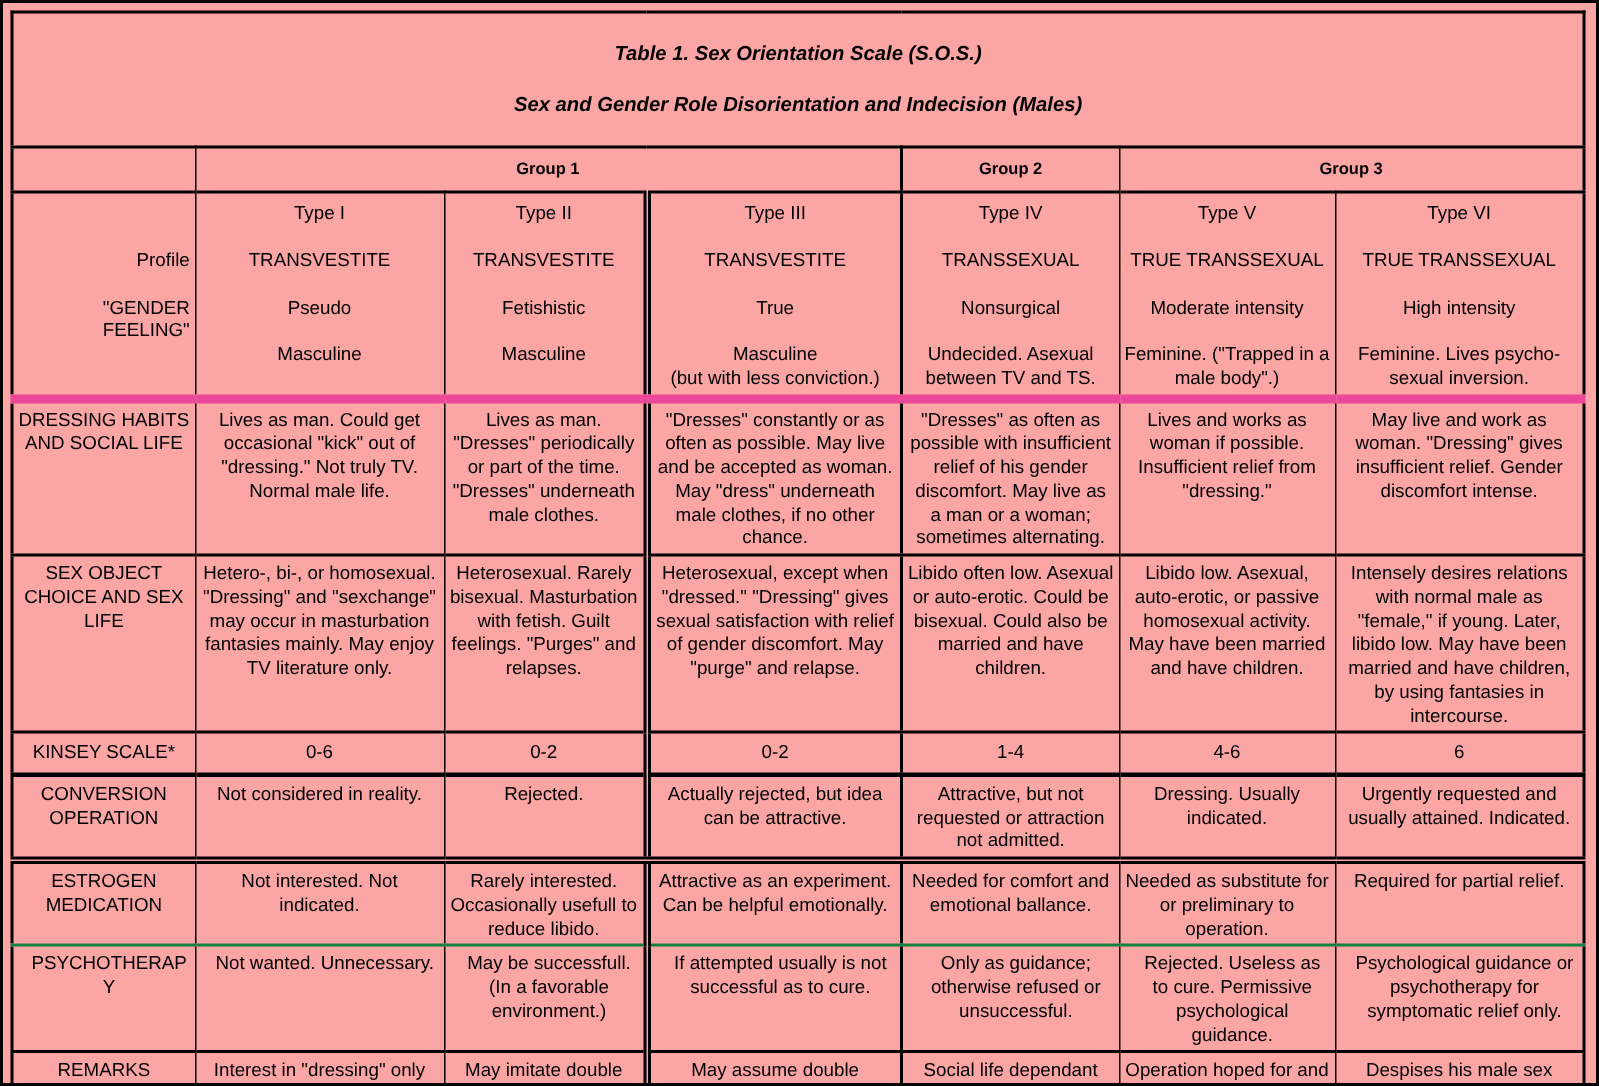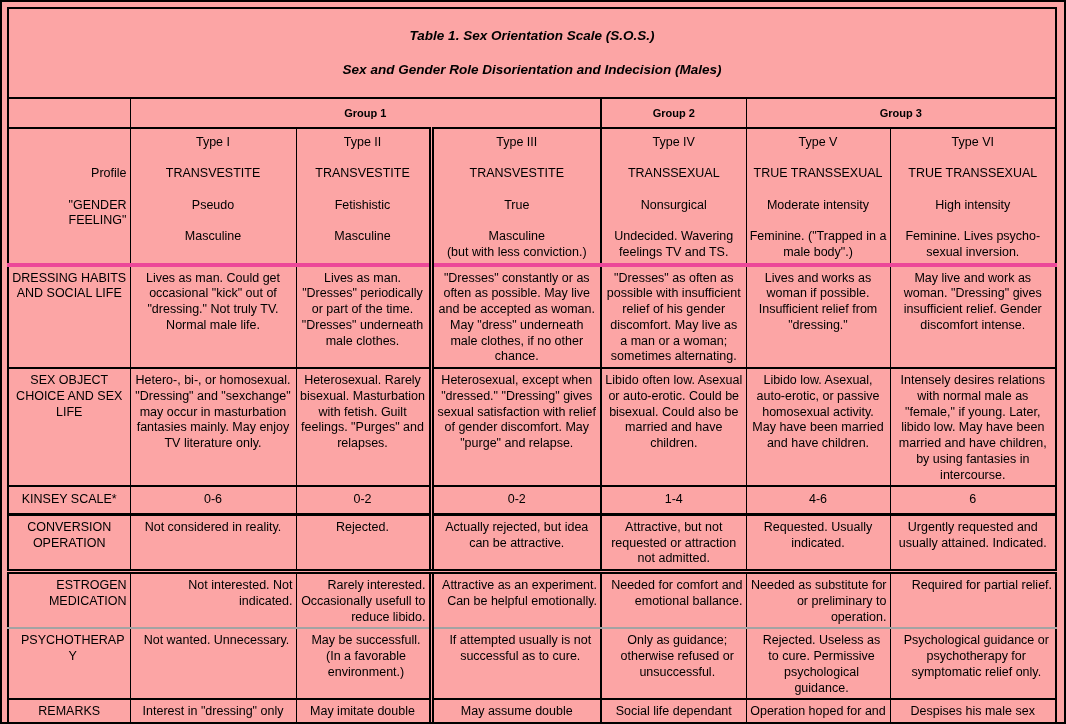--- a/index.html
+++ b/index.html
@@ -44,28 +44,28 @@
   }
   .title-line { font-weight: bold; font-style: italic; font-size: 13.5px; line-height: 1.35; }
   
   tr.group-row td {
     border-bottom: 2px solid #000;
     vertical-align: middle;
     font-weight: bold;
     font-size: 11px;
   }
   
-  tr.profile-row td { border-bottom: 4px solid #ec4899; padding-top: 6px; }
+  tr.profile-row td { border-bottom: 6px solid #ec4899; padding-top: 6px; }
   td.v-mid { vertical-align: middle; text-align: right; }
   
   tr.dressing-row td  { border-bottom: 2px solid #000; }
   tr.sexobj-row td    { border-bottom: 2px solid #000; }
   tr.kinsey-row td    { border-bottom: 3px solid #000; vertical-align: middle; padding: 1px; }
   tr.conversion-row td{ border-bottom: 5px double #000; }
-  tr.estrogen-row td  { border-bottom: 2px solid #a3a3a3; text-align: right; }
+  tr.estrogen-row td  { border-bottom: 2px solid #15803d; }
   tr.psycho-row td    { border-bottom: 2px solid #000; padding-left: 10px; }
   tr.remarks-row td   { border-bottom: 2px solid #000; }
   
   td.dbl-left  { border-left: 5px double #000; }
   td.thick-left{ border-left: 2px solid #000; }
 </style>
 </head>
 <body>
 
 <div class="page">
@@ -120,21 +120,21 @@
 True
 
 Masculine
 (but with less conviction.)</td>
       <td class="thick-left">Type IV
 
 TRANSSEXUAL
 
 Nonsurgical
 
-Undecided. Wavering feelings TV and TS.</td>
+Undecided. Asexual between TV and TS.</td>
       <td>Type V
 
 TRUE TRANSSEXUAL
 
 Moderate intensity
 
 Feminine. ("Trapped in a male body".)</td>
       <td>Type VI
 
 TRUE TRANSSEXUAL
@@ -173,21 +173,21 @@
       <td>4-6</td>
       <td>6</td>
     </tr>
 
     <tr class="conversion-row" style="height:48px">
       <td>CONVERSION OPERATION</td>
       <td>Not considered in reality.</td>
       <td>Rejected.</td>
       <td class="dbl-left">Actually rejected, but idea can be attractive.</td>
       <td class="thick-left">Attractive, but not requested or attraction not admitted.</td>
-      <td>Requested. Usually indicated.</td>
+      <td>Dressing. Usually indicated.</td>
       <td>Urgently requested and usually attained. Indicated.</td>
     </tr>
 
     <tr class="estrogen-row" style="height:56px">
       <td>ESTROGEN MEDICATION</td>
       <td>Not interested. Not indicated.</td>
       <td>Rarely interested. Occasionally usefull to reduce libido.</td>
       <td class="dbl-left">Attractive as an experiment. Can be helpful emotionally.</td>
       <td class="thick-left">Needed for comfort and emotional ballance.</td>
       <td>Needed as substitute for or preliminary to operation.</td>

